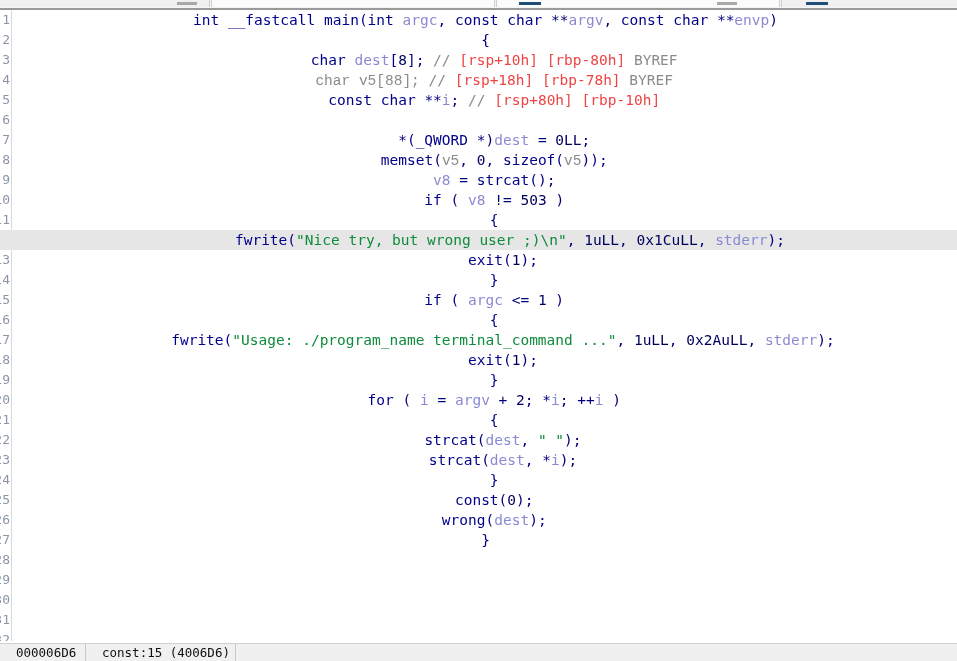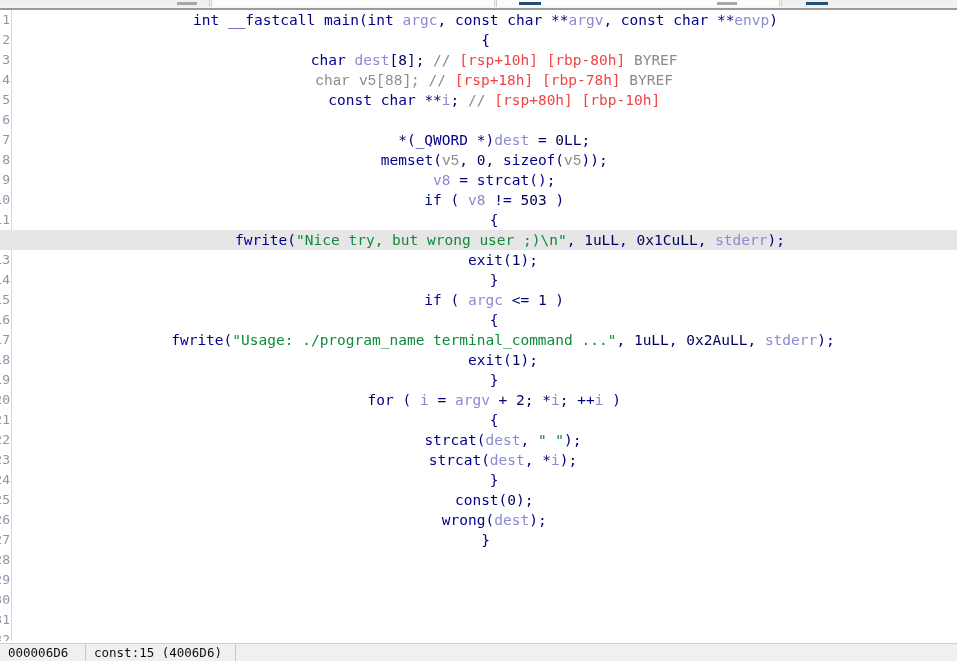--- a/index.html
+++ b/index.html
@@ -123,21 +123,21 @@
     display: flex;
     align-items: center;
     font-family: "DejaVu Sans Mono", monospace;
     font-size: 12.5px;
     color: #101010;
     box-sizing: border-box;
   }
   .statuscell {
     height: 18px;
     line-height: 18px;
-    padding: 0 8px;
+    padding: 0 16px;
     border-right: 1px solid #c8c8c8;
     white-space: pre;
     box-sizing: border-box;
   }
   #status-addr { width: 86px; }
   #status-loc  { width: 150px; }
   #status-pad  { flex: 1; border-right: none; }
 </style>
 </head>
 <body>

